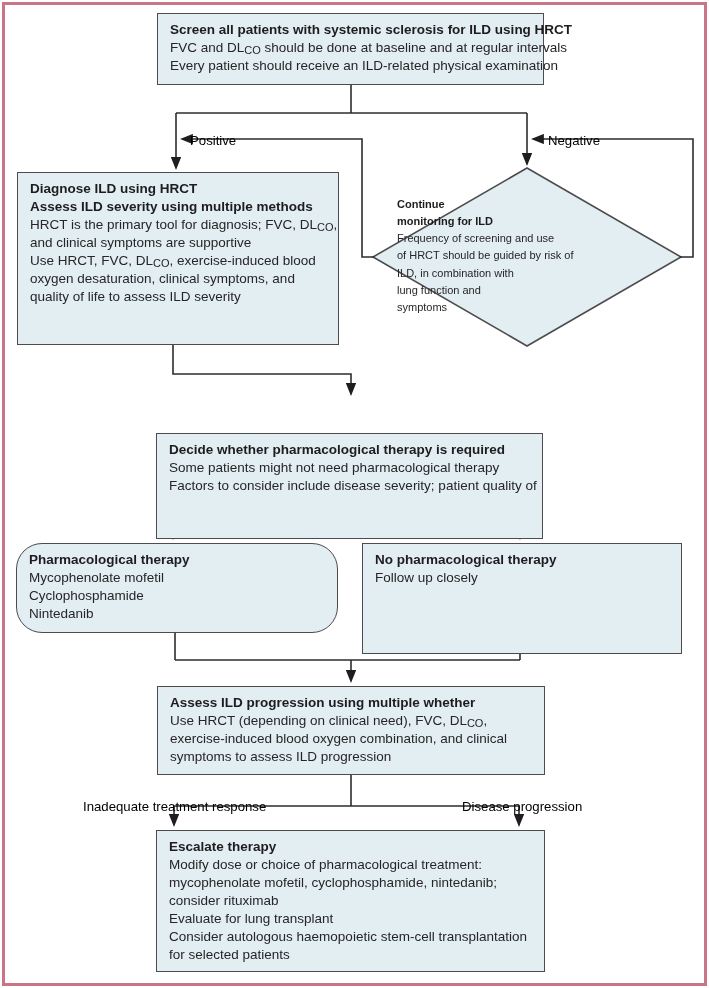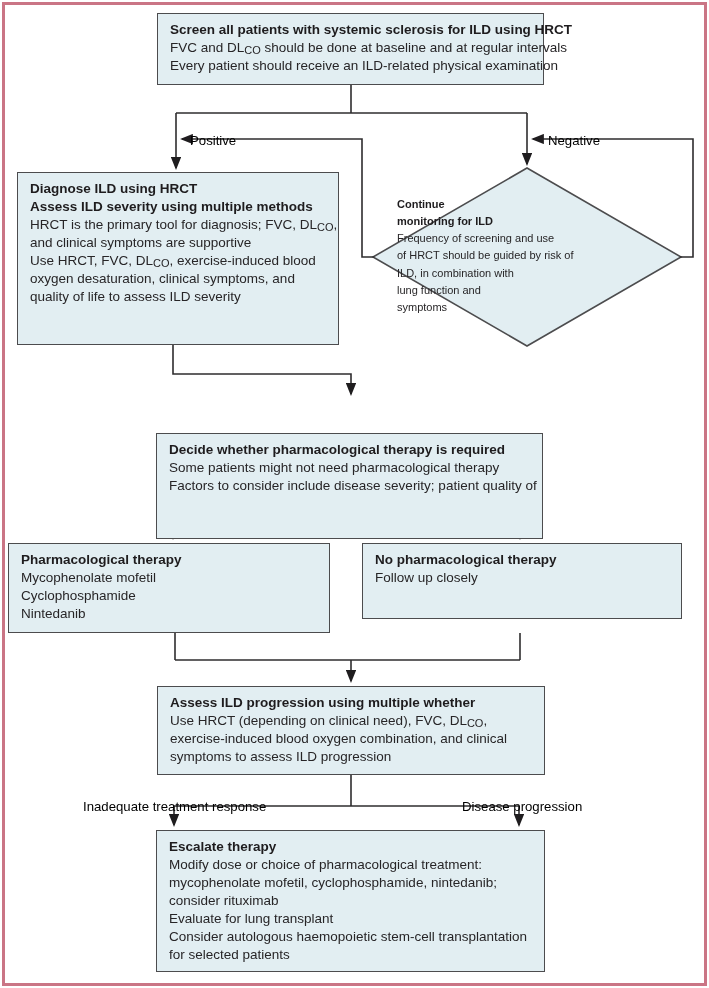--- a/index.html
+++ b/index.html
@@ -16,22 +16,22 @@
     padding:7px 12px 6px 12px;
     font-size:13.5px;line-height:18px;
   }
   .node .tline{white-space:nowrap;}
   .node .b{font-weight:700;color:#1e1c1e;}
   sub{font-size:11px;line-height:0;vertical-align:-2px;}
   
   .node[data-name="screen-box"]  {left:157px;top:13px; width:387px;height:72px;}
   .node[data-name="diagnose-box"]{left:17px; top:172px;width:322px;height:173px;}
   .node[data-name="decide-box"]  {left:156px;top:388px;width:387px;height:106px;margin-top:45px;}
-  .node[data-name="pharm-box"]   {left:8px; top:543px;width:322px;height:90px;}
-  .node[data-name="nopharm-box"] {left:362px;top:543px;width:320px;height:76px;}
+  .node[data-name="pharm-box"]   {left:16px; top:543px;width:322px;height:90px;border-radius:26px;}
+  .node[data-name="nopharm-box"] {left:362px;top:543px;width:320px;height:111px;}
   .node[data-name="assess-box"]  {left:157px;top:686px;width:388px;height:89px;}
   .node[data-name="escalate-box"]{left:156px;top:830px;width:389px;height:142px;}
   .node[data-name="monitor-diamond"]{
     left:397px;top:178px;width:260px;height:156px;
     background:transparent;border:none;padding:0;
     display:flex;flex-direction:column;justify-content:center;align-items:flex-start;
     text-align:center;font-size:11px;line-height:17.2px;
   }
   .edge-label{
     position:absolute;z-index:3;font-size:13.2px;color:#000000;white-space:nowrap;margin-top:18px;

